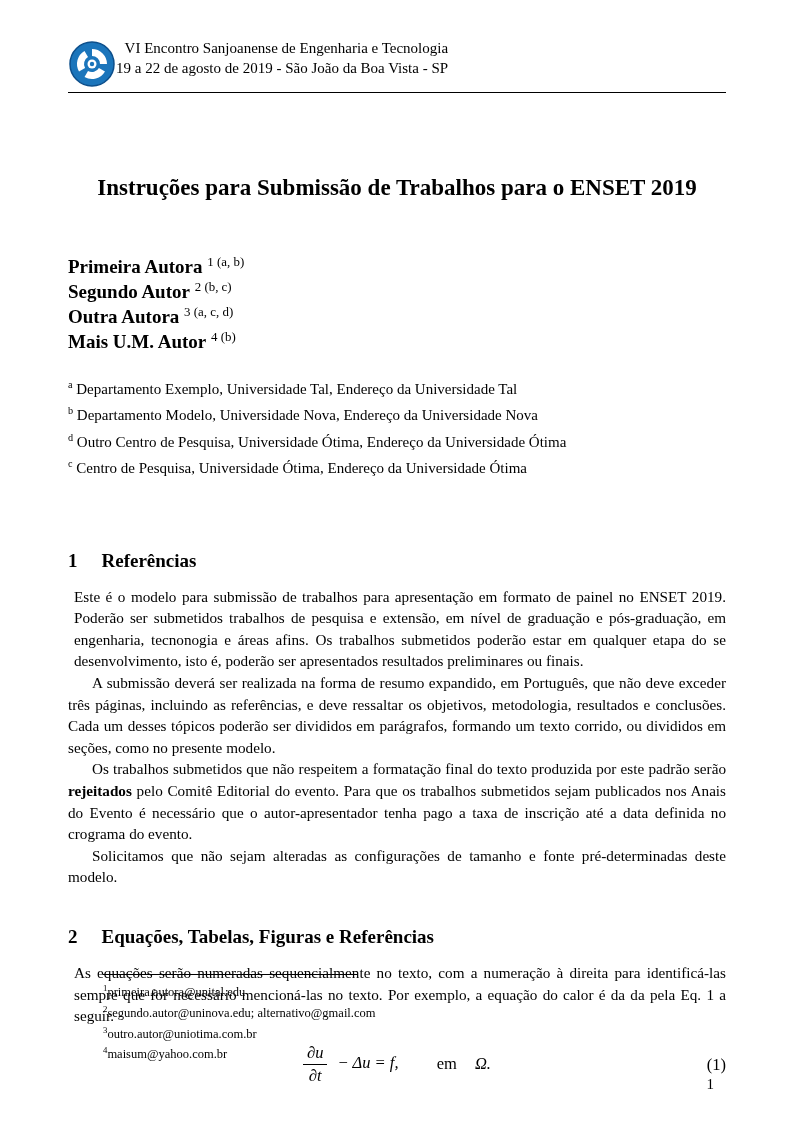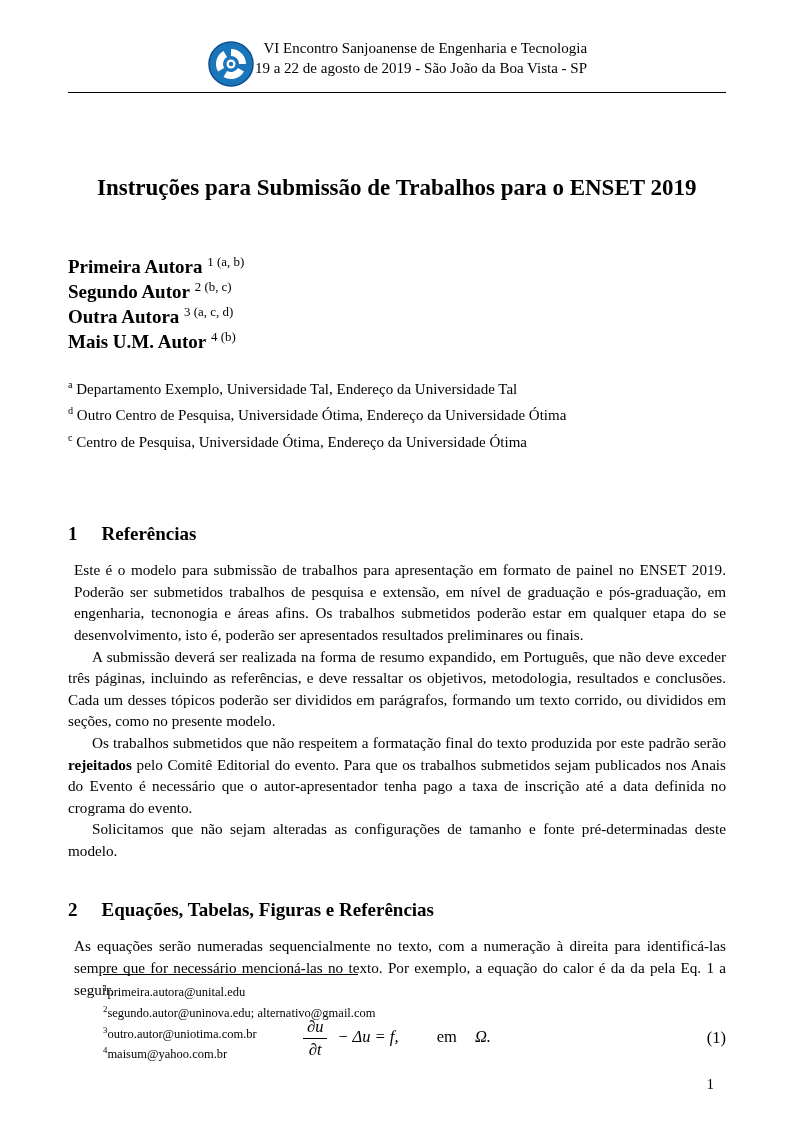--- a/index.html
+++ b/index.html
@@ -7,30 +7,30 @@
     width:794px; height:1123px;
     background:#ffffff;
     font-family:"Liberation Serif", serif;
     color:#000;
     position:relative;
     overflow:hidden;
   }
   .page { padding:38px 68px 0 68px; box-sizing:border-box; }
 
   
-  .header { display:flex; justify-content:center; align-items:flex-start; }
+  .header { display:flex; justify-content:flex-start; align-items:flex-start; }
   .logo { width:48px; height:48px; margin-top:2px; }
   .header-text { text-align:right; font-size:15px; line-height:20px; }
   .header-rule { border:none; border-top:1.6px solid #000; margin:4px 0 0 0; }
 
   
   .title {
     margin:78px auto 0 auto;
     max-width:600px;
-    text-align:left;
+    text-align:center;
     font-size:23px;
     font-weight:bold;
     line-height:1.45;
   }
 
   
   .authors { margin-top:48px; font-size:19px; line-height:19.5px; }
   .author-name { font-weight:bold; }
   sup.auth-sup { font-weight:normal; font-size:0.68em; }
 
@@ -139,20 +139,21 @@
 
   <div class="authors">
     <div><span class="author-name">Primeira Autora</span> <sup class="auth-sup">1 (a, b)</sup></div>
     <div><span class="author-name">Segundo Autor</span> <sup class="auth-sup">2 (b, c)</sup></div>
     <div><span class="author-name">Outra Autora</span> <sup class="auth-sup">3 (a, c, d)</sup></div>
     <div><span class="author-name">Mais U.M. Autor</span> <sup class="auth-sup">4 (b)</sup></div>
   </div>
 
   <div class="affiliations">
     <div><sup class="aff-sup">a</sup><span> Departamento Exemplo, Universidade Tal, Endereço da Universidade Tal</span></div>
+    <div><sup class="aff-sup">b</sup><span> Departamento Modelo, Universidade Nova, Endereço da Universidade Nova</span></div>
     <div><sup class="aff-sup">d</sup><span> Outro Centro de Pesquisa, Universidade Ótima, Endereço da Universidade Ótima</span></div>
     <div><sup class="aff-sup">c</sup><span> Centro de Pesquisa, Universidade Ótima, Endereço da Universidade Ótima</span></div>
   </div>
 
   <h2 class="section-heading sec1">
     <span class="sec-num">1</span>
     <span>Referências</span>
   </h2>
   <p class="para first">Este é o modelo para submissão de trabalhos para apresentação em formato de painel no ENSET 2019. Poderão ser submetidos trabalhos de pesquisa e extensão, em nível de graduação e pós-graduação, em engenharia, tecnonogia e áreas afins. Os trabalhos submetidos poderão estar em qualquer etapa do se desenvolvimento, isto é, poderão ser apresentados resultados preliminares ou finais.</p>
   <p class="para indent">A submissão deverá ser realizada na forma de resumo expandido, em Português, que não deve exceder três páginas, incluindo as referências, e deve ressaltar os objetivos, metodologia, resultados e conclusões. Cada um desses tópicos poderão ser divididos em parágrafos, formando um texto corrido, ou divididos em seções, como no presente modelo.</p>

